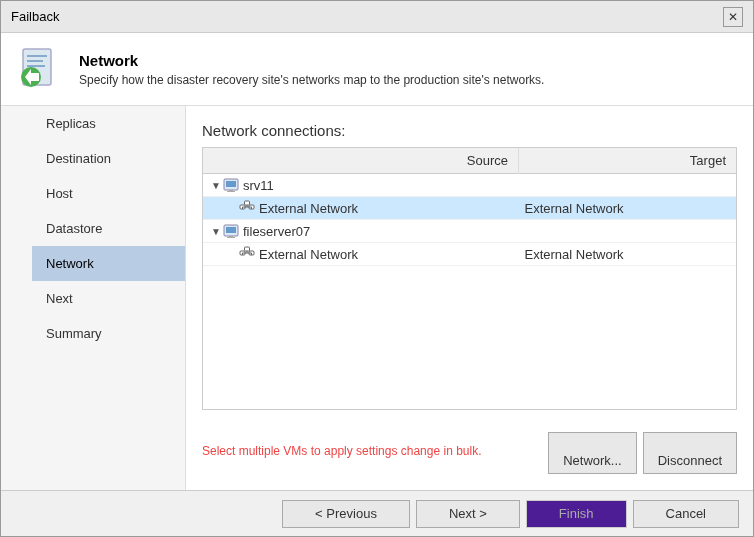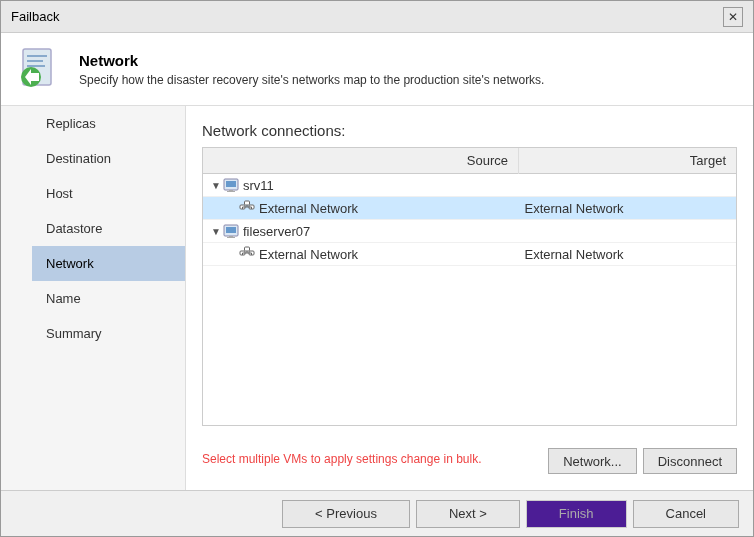--- a/index.html
+++ b/index.html
@@ -184,21 +184,21 @@
       margin-top: 4px;
     }
     .action-row {
       display: flex;
       align-items: center;
       justify-content: flex-end;
       gap: 6px;
       margin-top: 8px;
     }
     .action-btn {
-      padding: 4px 14px;
+      padding: 20px 14px;
       min-width: 80px;
       height: 26px;
       background: #e8e8e8;
       border: 1px solid #aaa;
       cursor: pointer;
       font-size: 13px;
       color: #333;
       text-align: left;
     }
     .footer {
@@ -275,21 +275,21 @@
       <div class="sidebar-item">
         <span>Host</span>
       </div>
       <div class="sidebar-item">
         <span>Datastore</span>
       </div>
       <div class="sidebar-item active">
         <span>Network</span>
       </div>
       <div class="sidebar-item">
-        <span>Name</span>
+        <span>Next</span>
       </div>
       <div class="sidebar-item">
         <span>Summary</span>
       </div>
     </div>
 
     <div class="main-panel">
       <div class="section-label">Network connections:</div>
 
       <div class="network-table-container">

